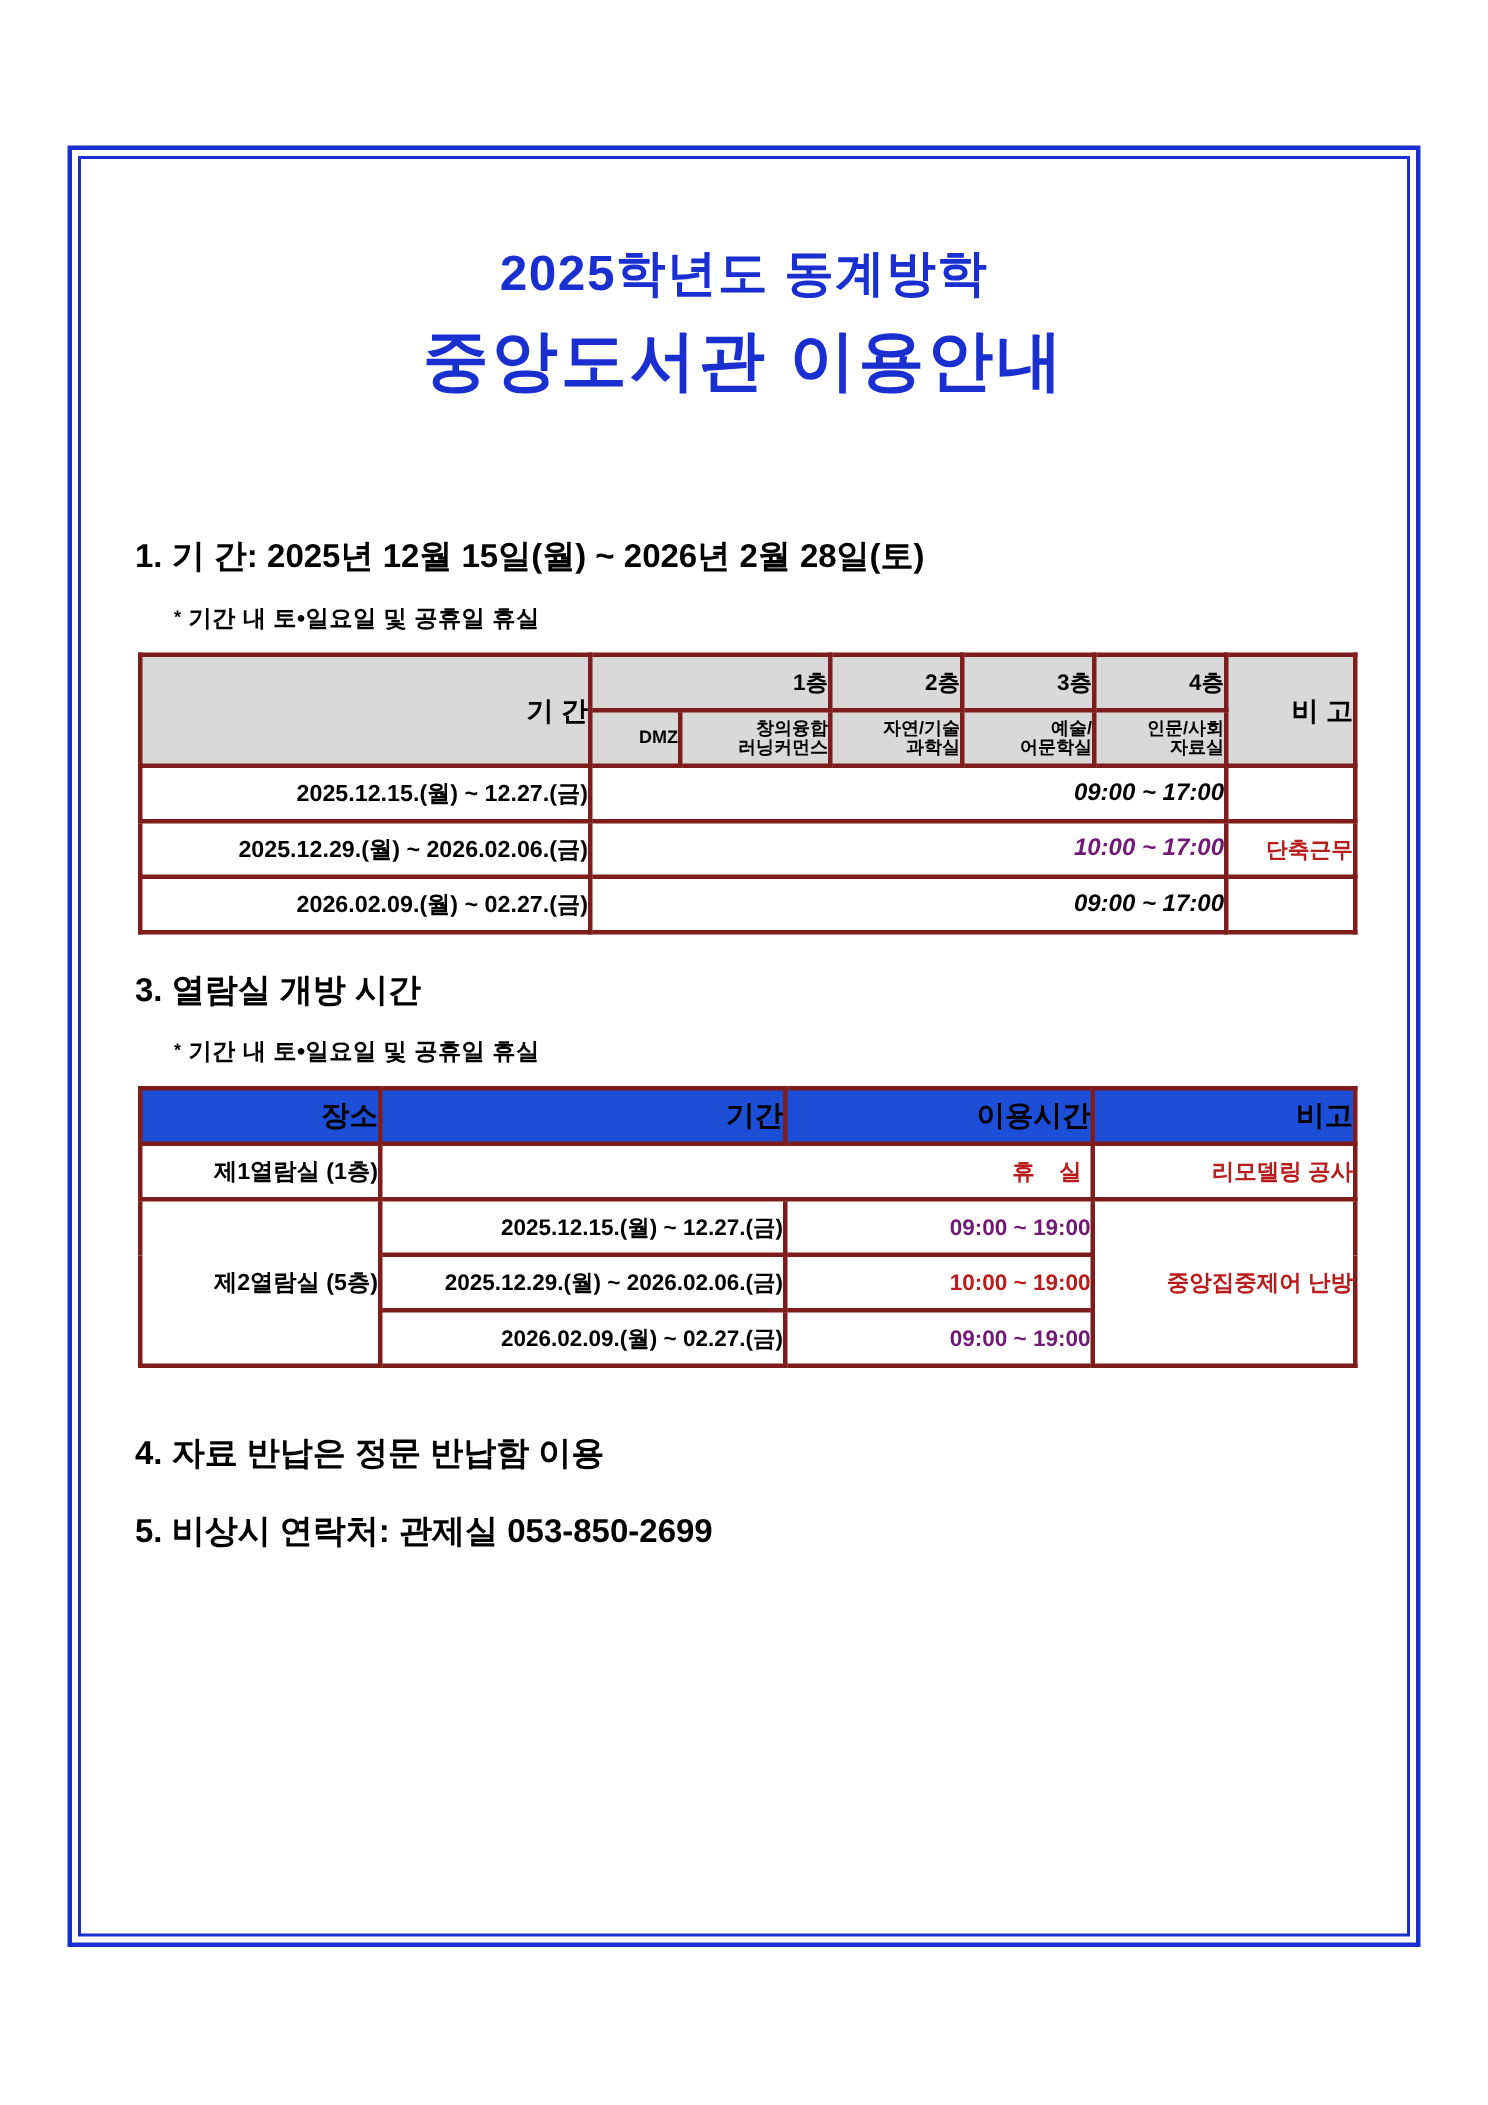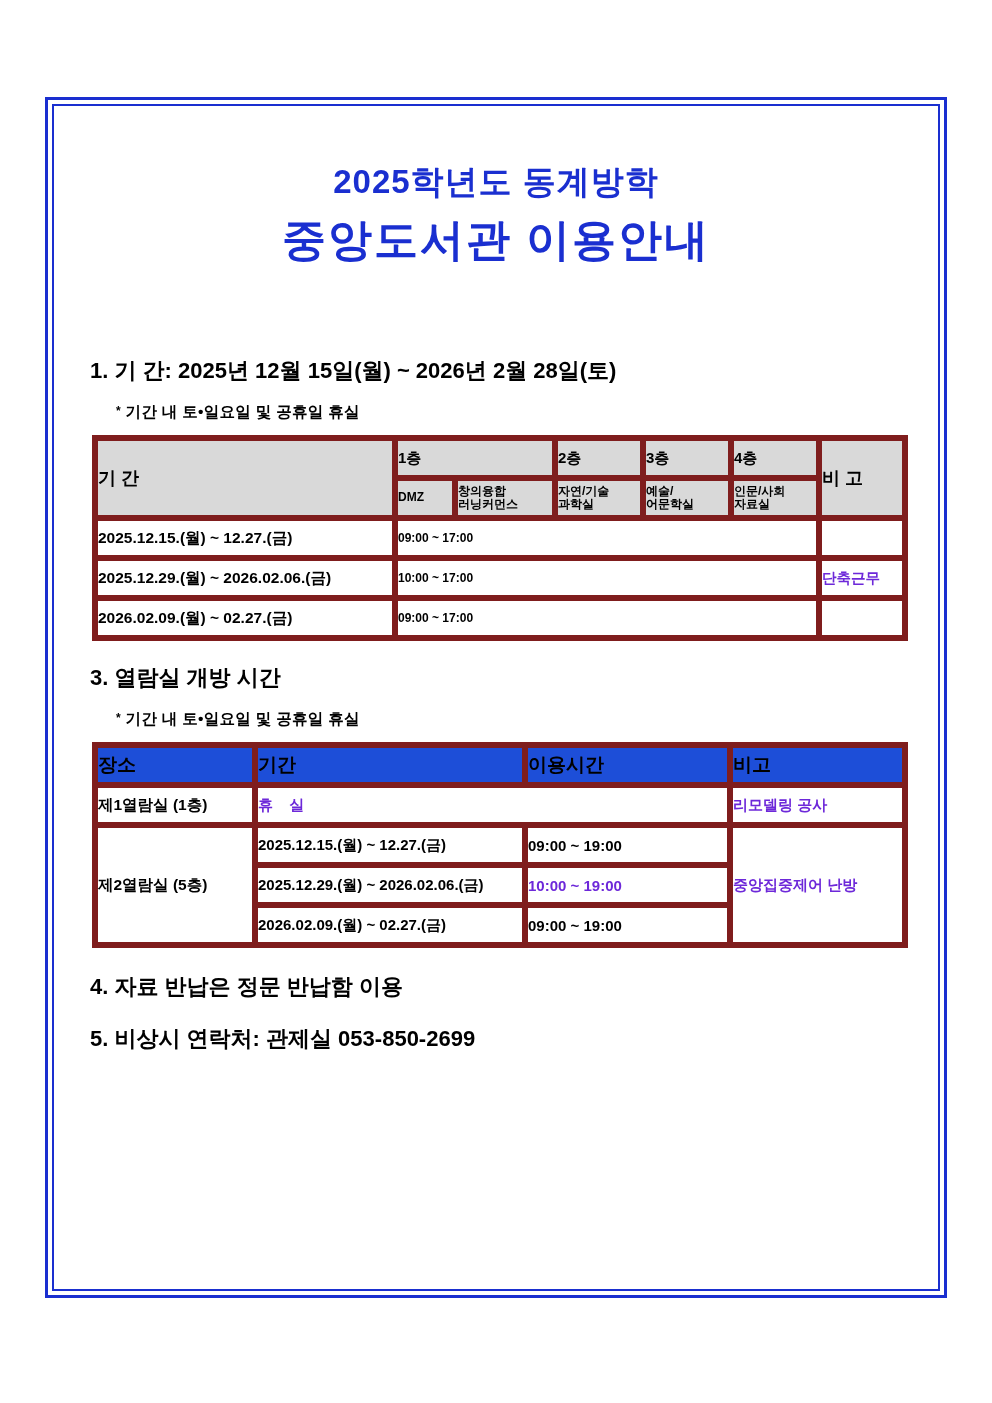--- a/index.html
+++ b/index.html
@@ -83,57 +83,57 @@
     margin-left: 26px;
     letter-spacing: 0.3px;
   }
   .note .star { font-size: 12px; vertical-align: 2px; }
 
   table {
     border-collapse: collapse;
     table-layout: fixed;
   }
   table td, table th {
-    border: 6px solid #7f1d1d;
+    border: 3px solid #7f1d1d;
     font-size: 14.5px;
     font-weight: bold;
-    text-align: left;
+    text-align: right;
     vertical-align: middle;
     padding: 0;
     margin-top: 48px;
   }
   .thead-cell { background: #d9d9d9; }
 
   
   .tbl1 {
     width: 810px;
     margin-top: 12px;
     margin-left: 2px;
   }
   .tbl1 td { height: 34px; }
   .tbl1 .t1-period { font-size: 18px; }
   .tbl1 .floor { font-size: 15px; }
   .tbl1 .sub { font-size: 12px; line-height: 1.12; }
   .tbl1 .rowlabel { font-size: 15.5px; }
-  .tbl1 .time { font-size: 12px; }
-  .blue-txt { color: #000000; }
-  .red-txt { color: #6d28d9; }
+  .tbl1 .time { font-size: 16px; font-style: italic; }
+  .blue-txt { color: #701a75; }
+  .red-txt { color: #b91c1c; }
 
   
   .tbl2 {
     width: 810px;
     margin-top: 12px;
     margin-left: 2px;
   }
   .tbl2 td { height: 34px; font-size: 15px; }
   .tbl2 .h { background: #1d4ed8; font-size: 19px; }
   .tbl2 .place { font-size: 15.5px; }
   .tbl2 .hyusil { letter-spacing: 6px; }
 
-  .sec-4 { margin-top: 24px; }
+  .sec-4 { margin-top: 42px; }
   .sec-5 { margin-top: 22px; }
 
   .signature {
     text-align: center;
     font-size: 30px;
     font-weight: bold;
     letter-spacing: 12px;
     margin-top: 48px;
   }
 </style>

